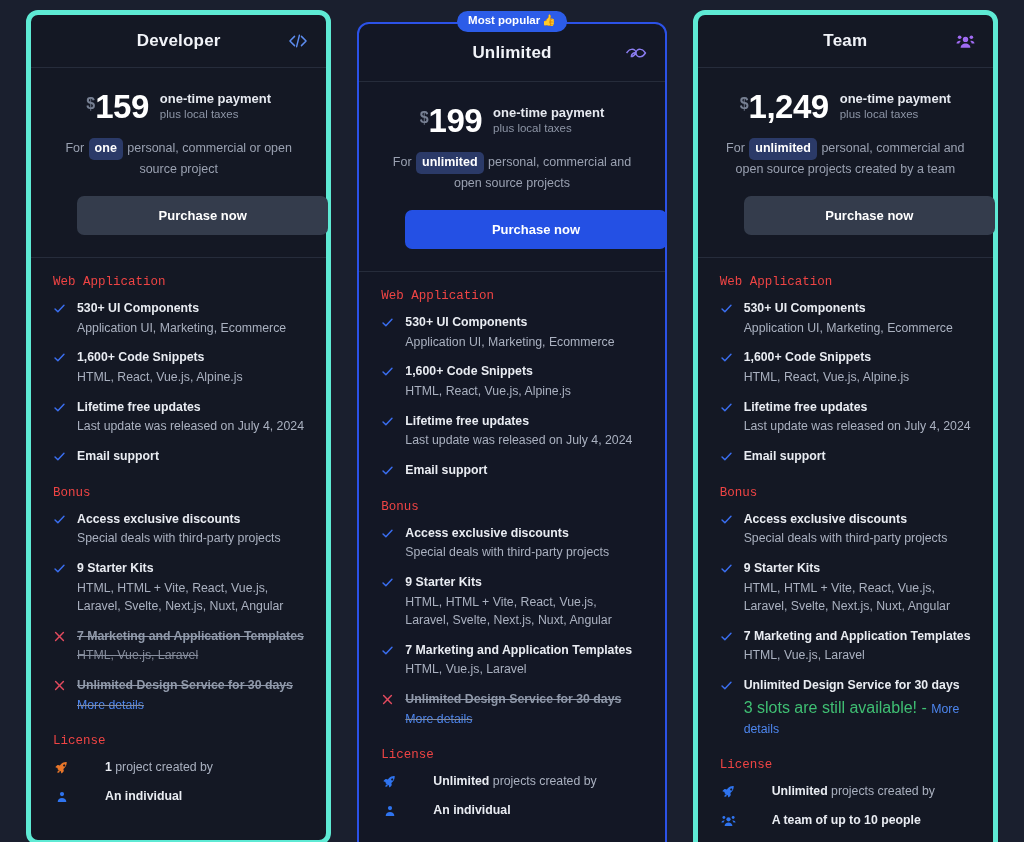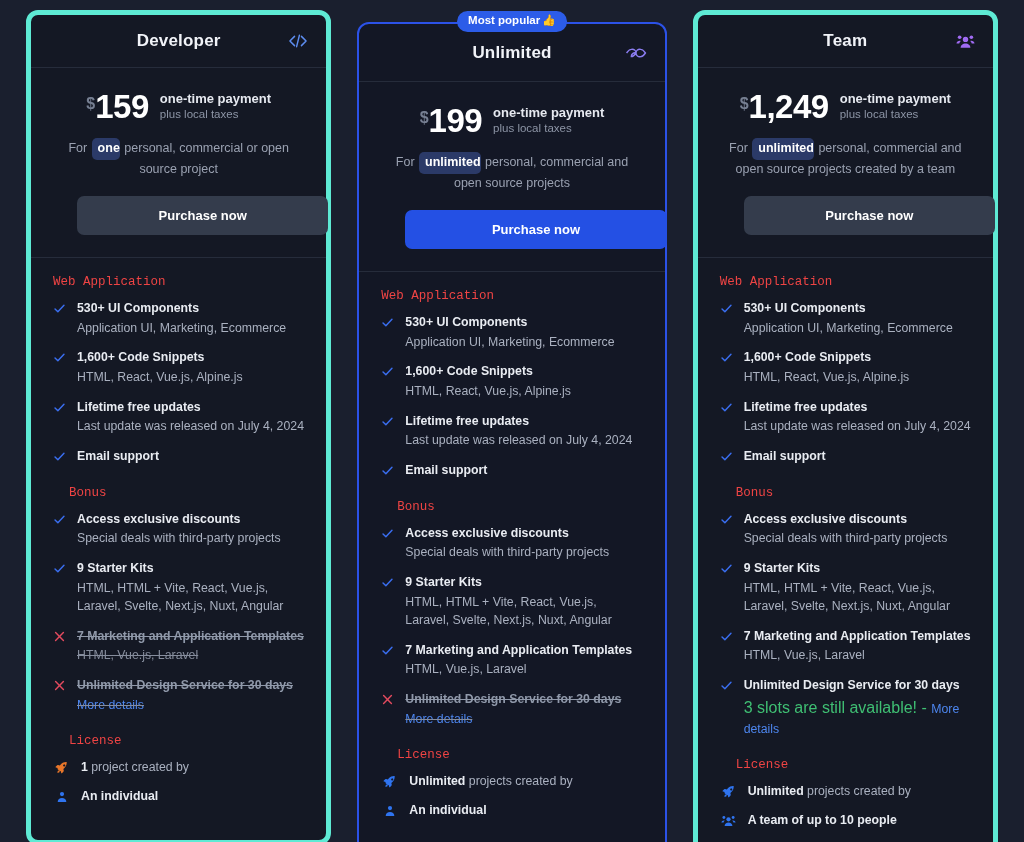--- a/index.html
+++ b/index.html
@@ -121,21 +121,21 @@
     font-size: 12.5px;
     color: #9aa1b1;
     line-height: 1.52;
   }
   .pill {
     display: inline-block;
     background: #2b3a68;
     color: #ffffff;
     font-weight: bold;
     border-radius: 5px;
-    padding: 1px 0 2px 6px;
+    padding: 1px 6px 2px 6px;
     margin: 0 1px;
   }
   .btn {
     display: block;
     width: 100%;
     margin-top: 17px;
     text-align: center;
     font-size: 13px;
     font-weight: bold;
     color: #ffffff;
@@ -149,21 +149,21 @@
   .btn.secondary { background: #343c4c; }
   .btn.primary { background: #2450e4; }
 
   .card-body { padding: 17px 22px 22px 22px; }
   .section-label {
     font-size: 12.5px;
     color: #ef4444;
     margin-bottom: 11px;
     font-family: Liberation Mono, monospace;
   }
-  .section-label.spaced { margin-top: 20px; margin-left: 16px; }
+  .section-label.spaced { margin-top: 20px; }
 
   .feature {
     display: flex;
     gap: 11px;
     margin-bottom: 12px;
     align-items: flex-start;
   }
   .feature .mark {
     width: 13px;
     flex: 0 0 13px;
@@ -205,20 +205,21 @@
     margin-bottom: 12px;
   }
   .lic-row .licon {
     width: 17px; flex: 0 0 17px;
     display: flex; justify-content: center; align-items: center;
   }
   .lic-text {
     font-size: 12.3px;
     color: #aab1c0;
     line-height: 1.4;
+    margin-left: 24px;
   }
   .lic-text b { color: #e9ecf2; font-weight: bold; }
   .license-block { margin-top: 4px; }
 </style>
 </head>
 <body>
 
 <div class="page" id="page">
     <div class="card">
       <div class="card-head">

